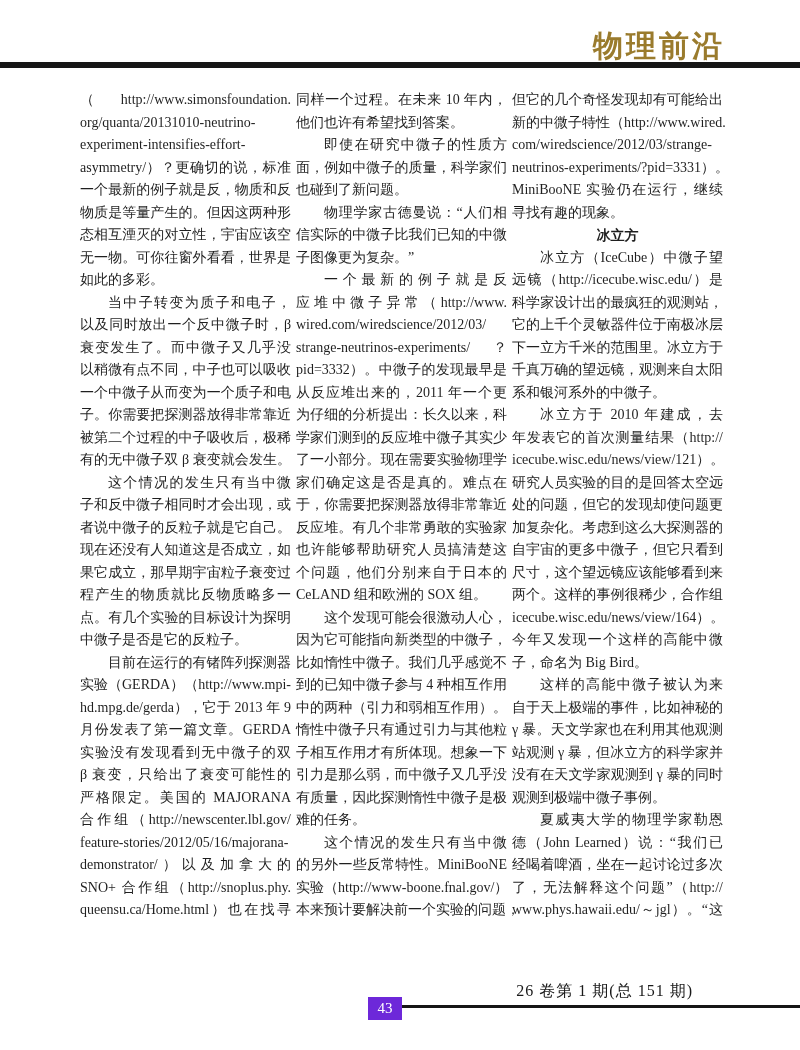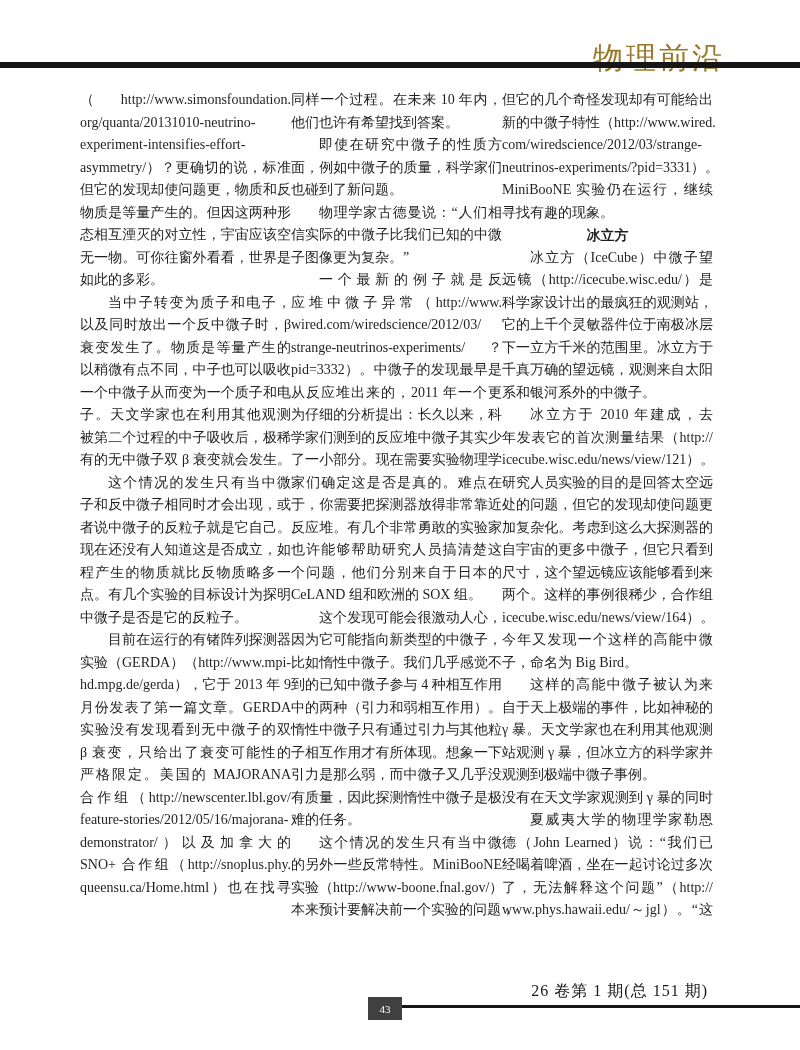--- a/index.html
+++ b/index.html
@@ -4,81 +4,82 @@
 <style>
   html,body{margin:0;padding:0;background:#e8e8e8;}
   .page{
     position:relative;width:800px;height:1050px;background:#ffffff;
     font-family:"Liberation Serif","DejaVu Serif",serif;color:#1f1f1f;
     overflow:hidden;
   }
   .masthead-title{
     position:absolute;top:26px;right:75px;
     font-family:"Liberation Sans","DejaVu Sans",sans-serif;
-    font-weight:normal;font-size:30px;letter-spacing:3px;color:#9a7b2d;margin-top:12px;
+    font-weight:bold;font-size:30px;letter-spacing:3px;color:#9a7b2d;
   }
   .masthead-rule{
     position:absolute;top:62px;left:0;width:800px;height:6px;background:#161616;
   }
   .columns{
-    position:absolute;top:89px;left:80px;display:flex;
+    position:absolute;top:89px;left:80px;display:flex;gap:5px;align-items:center;
   }
   .col{width:211px;}
   .line{
     font-size:14px;line-height:22.5px;height:22.5px;white-space:nowrap;
     text-align:justify;text-align-last:justify;overflow:visible;
   }
   .line.e{text-align:left;text-align-last:left;}
   .line.h{
     font-family:"Liberation Sans","DejaVu Sans",sans-serif;
     font-weight:bold;text-align:center;text-align-last:center;
   }
   .line.indent{text-indent:28px;}
   .footer-issue{
-    position:absolute;top:981px;right:92px;font-size:16px;letter-spacing:1px;color:#1a1a1a;
+    position:absolute;top:981px;right:107px;font-size:16px;letter-spacing:1px;color:#1a1a1a;
   }
   .footer-rule{
     position:absolute;top:1005px;left:390px;right:0;height:3px;background:#161616;
   }
   .footer-pagebox{
-    position:absolute;top:997px;left:368px;width:34px;height:23px;background:#404040;
-    color:#ffffff;font-size:11px;display:flex;align-items:center;justify-content:center;
+    position:absolute;top:997px;left:368px;width:34px;height:23px;background:#6d28d9;
+    color:#ffffff;font-size:15px;display:flex;align-items:center;justify-content:center;
   }
 </style>
 </head>
 <body>
 
 <div class="page">
 
   <div class="masthead-title">物理前沿</div>
   <div class="masthead-rule"></div>
 
   <div class="columns">
     <div class="col">
         <div class="line j">（http://www.simonsfoundation.</div>
         <div class="line j">org/quanta/20131010-neutrino-</div>
         <div class="line j">experiment-intensifies-effort-</div>
         <div class="line j">asymmetry/）？更确切的说，标准</div>
-        <div class="line j">但它的发现却使问题更，物质和反</div>
+        <div class="line j">一个最新的例子就是反，物质和反</div>
         <div class="line j">物质是等量产生的。但因这两种形</div>
         <div class="line j">态相互湮灭的对立性，宇宙应该空</div>
         <div class="line j">无一物。可你往窗外看看，世界是</div>
         <div class="line e">如此的多彩。</div>
         <div class="line j indent">当中子转变为质子和电子，</div>
         <div class="line j">以及同时放出一个反中微子时，β</div>
-        <div class="line j">衰变发生了。物质是等量产生的</div>
+        <div class="line j">衰变发生了。而中微子又几乎没</div>
         <div class="line j">以稍微有点不同，中子也可以吸收</div>
         <div class="line j">一个中微子从而变为一个质子和电</div>
-        <div class="line j">子。天文学家也在利用其他观测</div>
+        <div class="line j">子。你需要把探测器放得非常靠近</div>
         <div class="line j">被第二个过程的中子吸收后，极稀</div>
         <div class="line j">有的无中微子双 β 衰变就会发生。</div>
         <div class="line j indent">这个情况的发生只有当中微</div>
         <div class="line j">子和反中微子相同时才会出现，或</div>
         <div class="line j">者说中微子的反粒子就是它自己。</div>
         <div class="line j">现在还没有人知道这是否成立，如</div>
+        <div class="line j">果它成立，那早期宇宙粒子衰变过</div>
         <div class="line j">程产生的物质就比反物质略多一</div>
         <div class="line j">点。有几个实验的目标设计为探明</div>
         <div class="line e">中微子是否是它的反粒子。</div>
         <div class="line j indent">目前在运行的有锗阵列探测器</div>
         <div class="line j">实验（GERDA）（http://www.mpi-</div>
         <div class="line j">hd.mpg.de/gerda），它于 2013 年 9</div>
         <div class="line j">月份发表了第一篇文章。GERDA</div>
         <div class="line j">实验没有发现看到无中微子的双</div>
         <div class="line j">β 衰变，只给出了衰变可能性的</div>
         <div class="line j">严格限定。美国的 MAJORANA</div>
@@ -151,22 +152,22 @@
         <div class="line j">自宇宙的更多中微子，但它只看到</div>
         <div class="line j">尺寸，这个望远镜应该能够看到来</div>
         <div class="line j">两个。这样的事例很稀少，合作组</div>
         <div class="line j">icecube.wisc.edu/news/view/164）。</div>
         <div class="line j">今年又发现一个这样的高能中微</div>
         <div class="line e">子，命名为 Big Bird。</div>
         <div class="line j indent">这样的高能中微子被认为来</div>
         <div class="line j">自于天上极端的事件，比如神秘的</div>
         <div class="line j">γ 暴。天文学家也在利用其他观测</div>
         <div class="line j">站观测 γ 暴，但冰立方的科学家并</div>
+        <div class="line j">没有在天文学家观测到 γ 暴的同时</div>
         <div class="line e">观测到极端中微子事例。</div>
-        <div class="line j">没有在天文学家观测到 γ 暴的同时</div>
         <div class="line j indent">夏威夷大学的物理学家勒恩</div>
         <div class="line j">德（John Learned）说：“我们已</div>
         <div class="line j">经喝着啤酒，坐在一起讨论过多次</div>
         <div class="line j">了，无法解释这个问题”（http://</div>
         <div class="line j">www.phys.hawaii.edu/～jgl）。“这</div>
       </div>
   </div>
 
   <div class="footer-issue">26 卷第 1 期(总 151 期)</div>
   <div class="footer-rule"></div>

